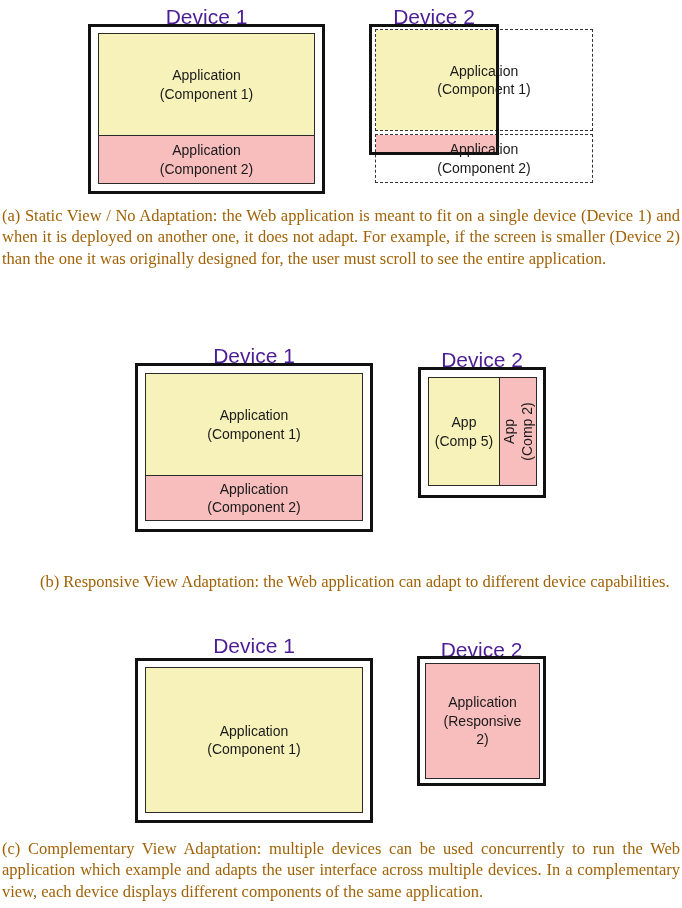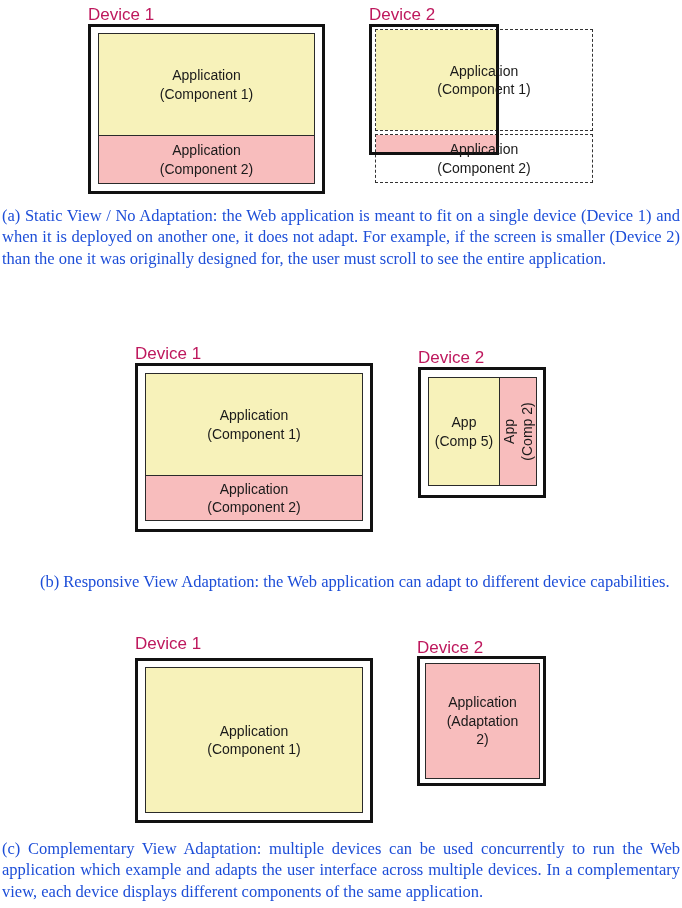--- a/index.html
+++ b/index.html
@@ -21,25 +21,25 @@
   .comp.yellow { background:#F7F2BA; }
   .comp.pink   { background:#F8BDBD; }
   .fill { position:absolute; }
   .fill.yellow { background:#F7F2BA; }
   .fill.pink   { background:#F8BDBD; }
   .dashbox { position:absolute; border:1px dashed #333; background:#fff; }
   .label-overlay {
     position:absolute; display:flex; flex-direction:column; align-items:center; justify-content:center;
     text-align:center; font-size:14px; line-height:1.32; color:#1a1a1a; white-space:nowrap;
   }
-  .device-title { position:absolute; text-align:left; font-size:17px; color:#be185d; }
+  .device-title { position:absolute; text-align:center; font-size:21px; color:#4c1d95; }
   .caption {
     position:absolute; left:2px; width:678px;
     font-family:"Liberation Serif", serif;
-    font-size:16.5px; line-height:1.29; text-align:justify; color:#1d4ed8;
+    font-size:16.5px; line-height:1.29; text-align:justify; color:#a16207;
   }
   .vlabel {
     transform:rotate(-90deg);
     white-space:nowrap; text-align:center;
     font-size:14px; line-height:1.25;
   }
   .vlabel span { display:block; }
 </style>
 </head>
 <body>
@@ -112,20 +112,20 @@
     <div class="device-frame" style="left:135px;top:30px;width:238px;height:165px;"></div>
     <div class="comp yellow" style="left:145px;top:39px;width:218px;height:146px;">
       <span>Application</span>
       <span>(Component 1)</span>
     </div>
 
     <div class="device-title" style="left:417px;width:129px;top:10px;">Device 2</div>
     <div class="device-frame" style="left:417px;top:28px;width:129px;height:130px;"></div>
     <div class="comp pink" style="left:425px;top:35px;width:115px;height:116px;">
       <span>Application</span>
-      <span>(Adaptation</span>
+      <span>(Responsive</span>
       <span>2)</span>
     </div>
   </div>
 
   <p class="caption" style="top:838px;">(c) Complementary View Adaptation: multiple devices can be used concurrently to run the Web application which example and adapts the user interface across multiple devices. In a complementary view, each device displays different components of the same application.</p>
 
 </div>
 
 </body></html>

